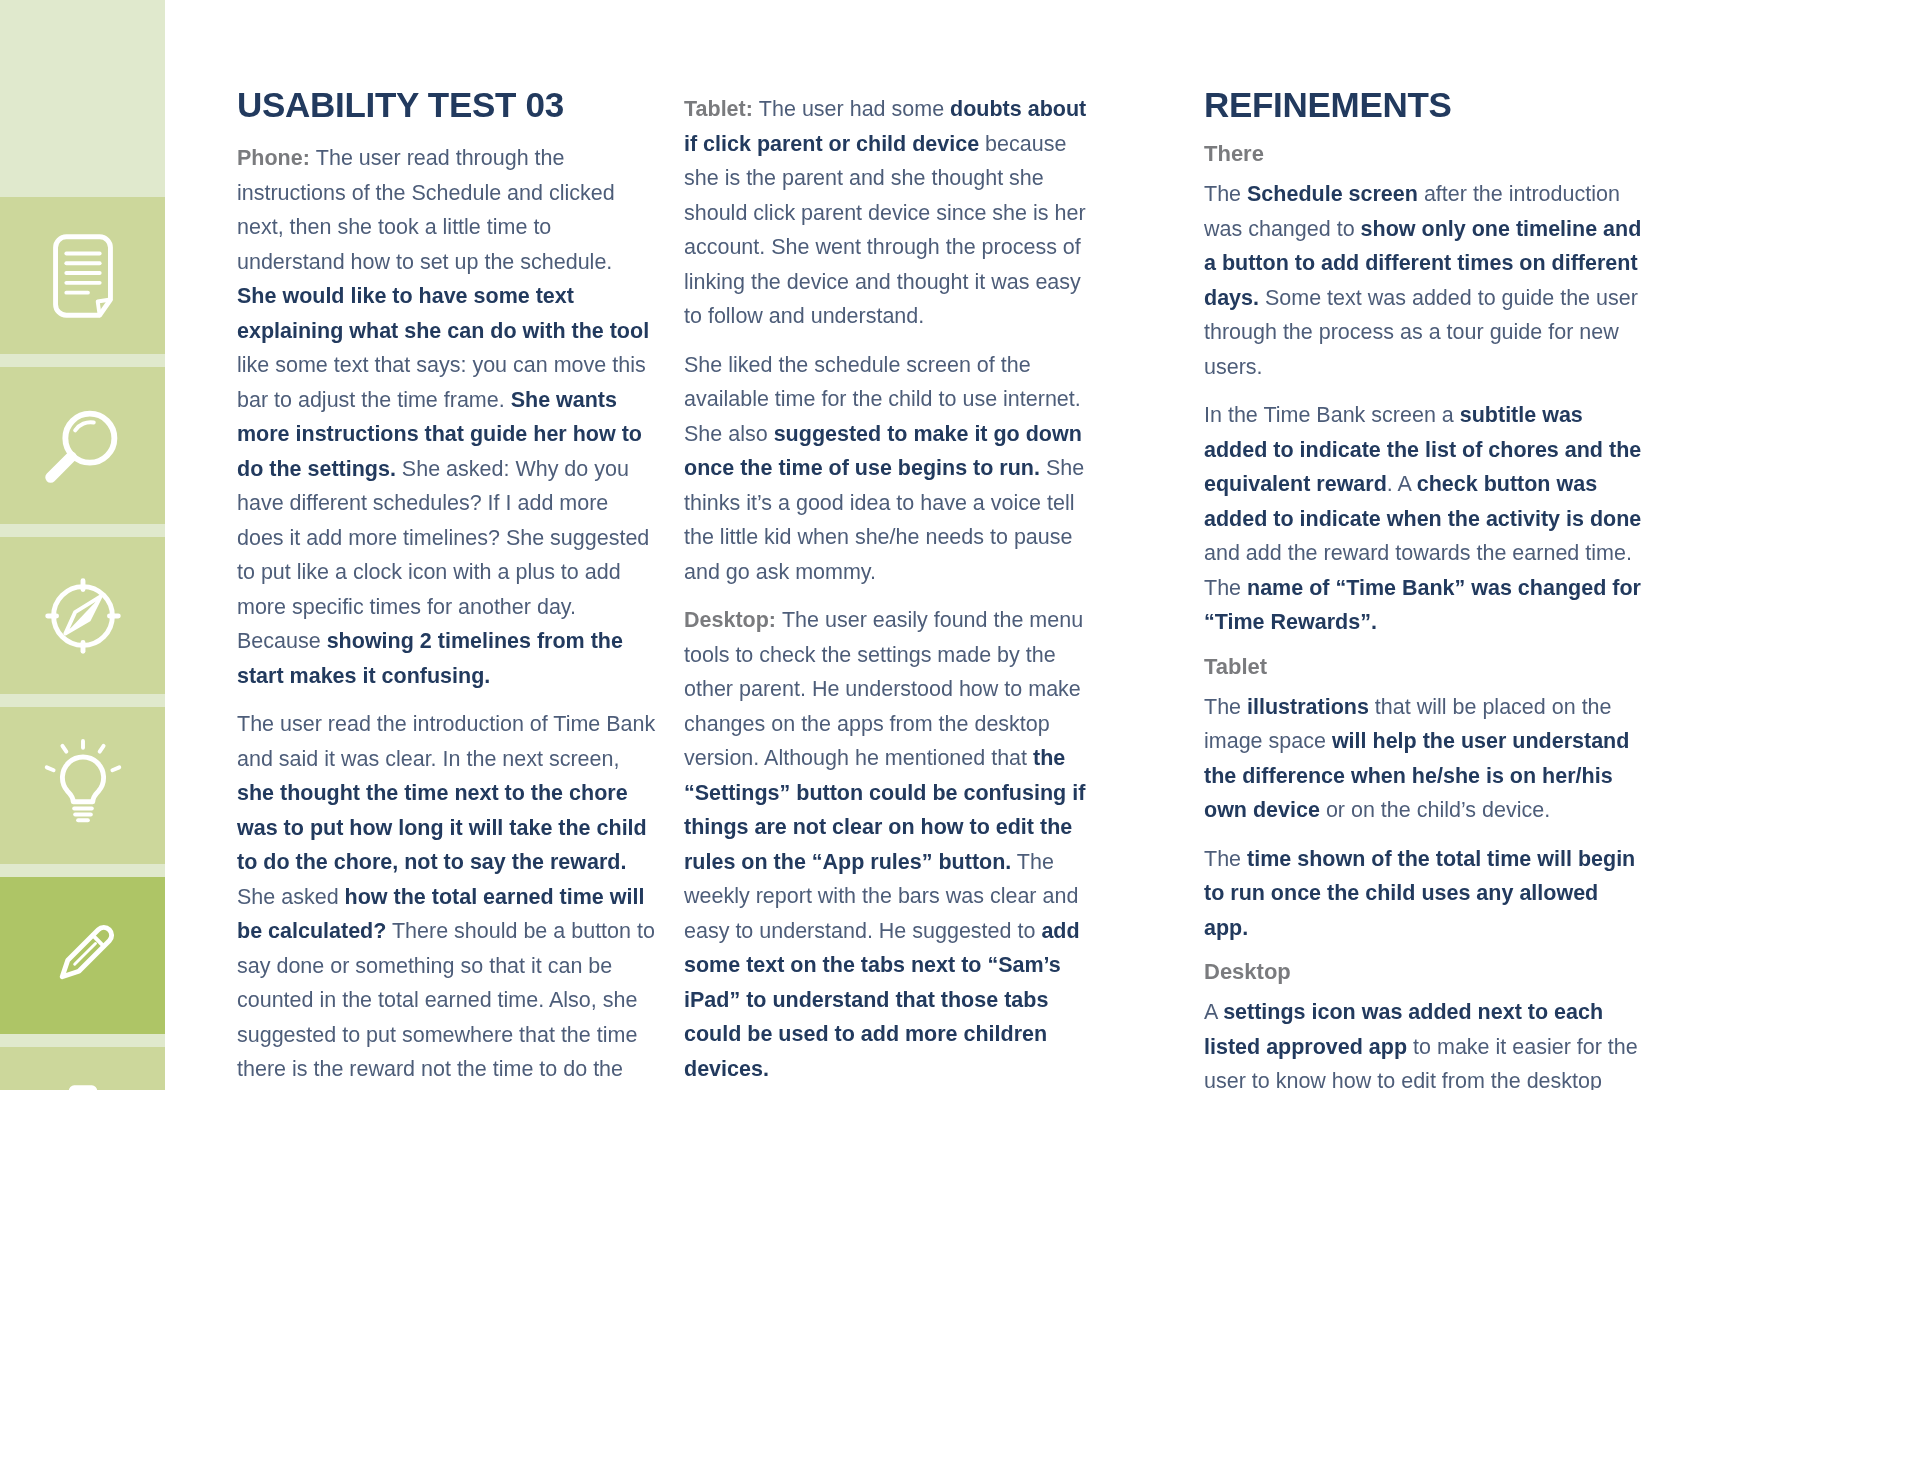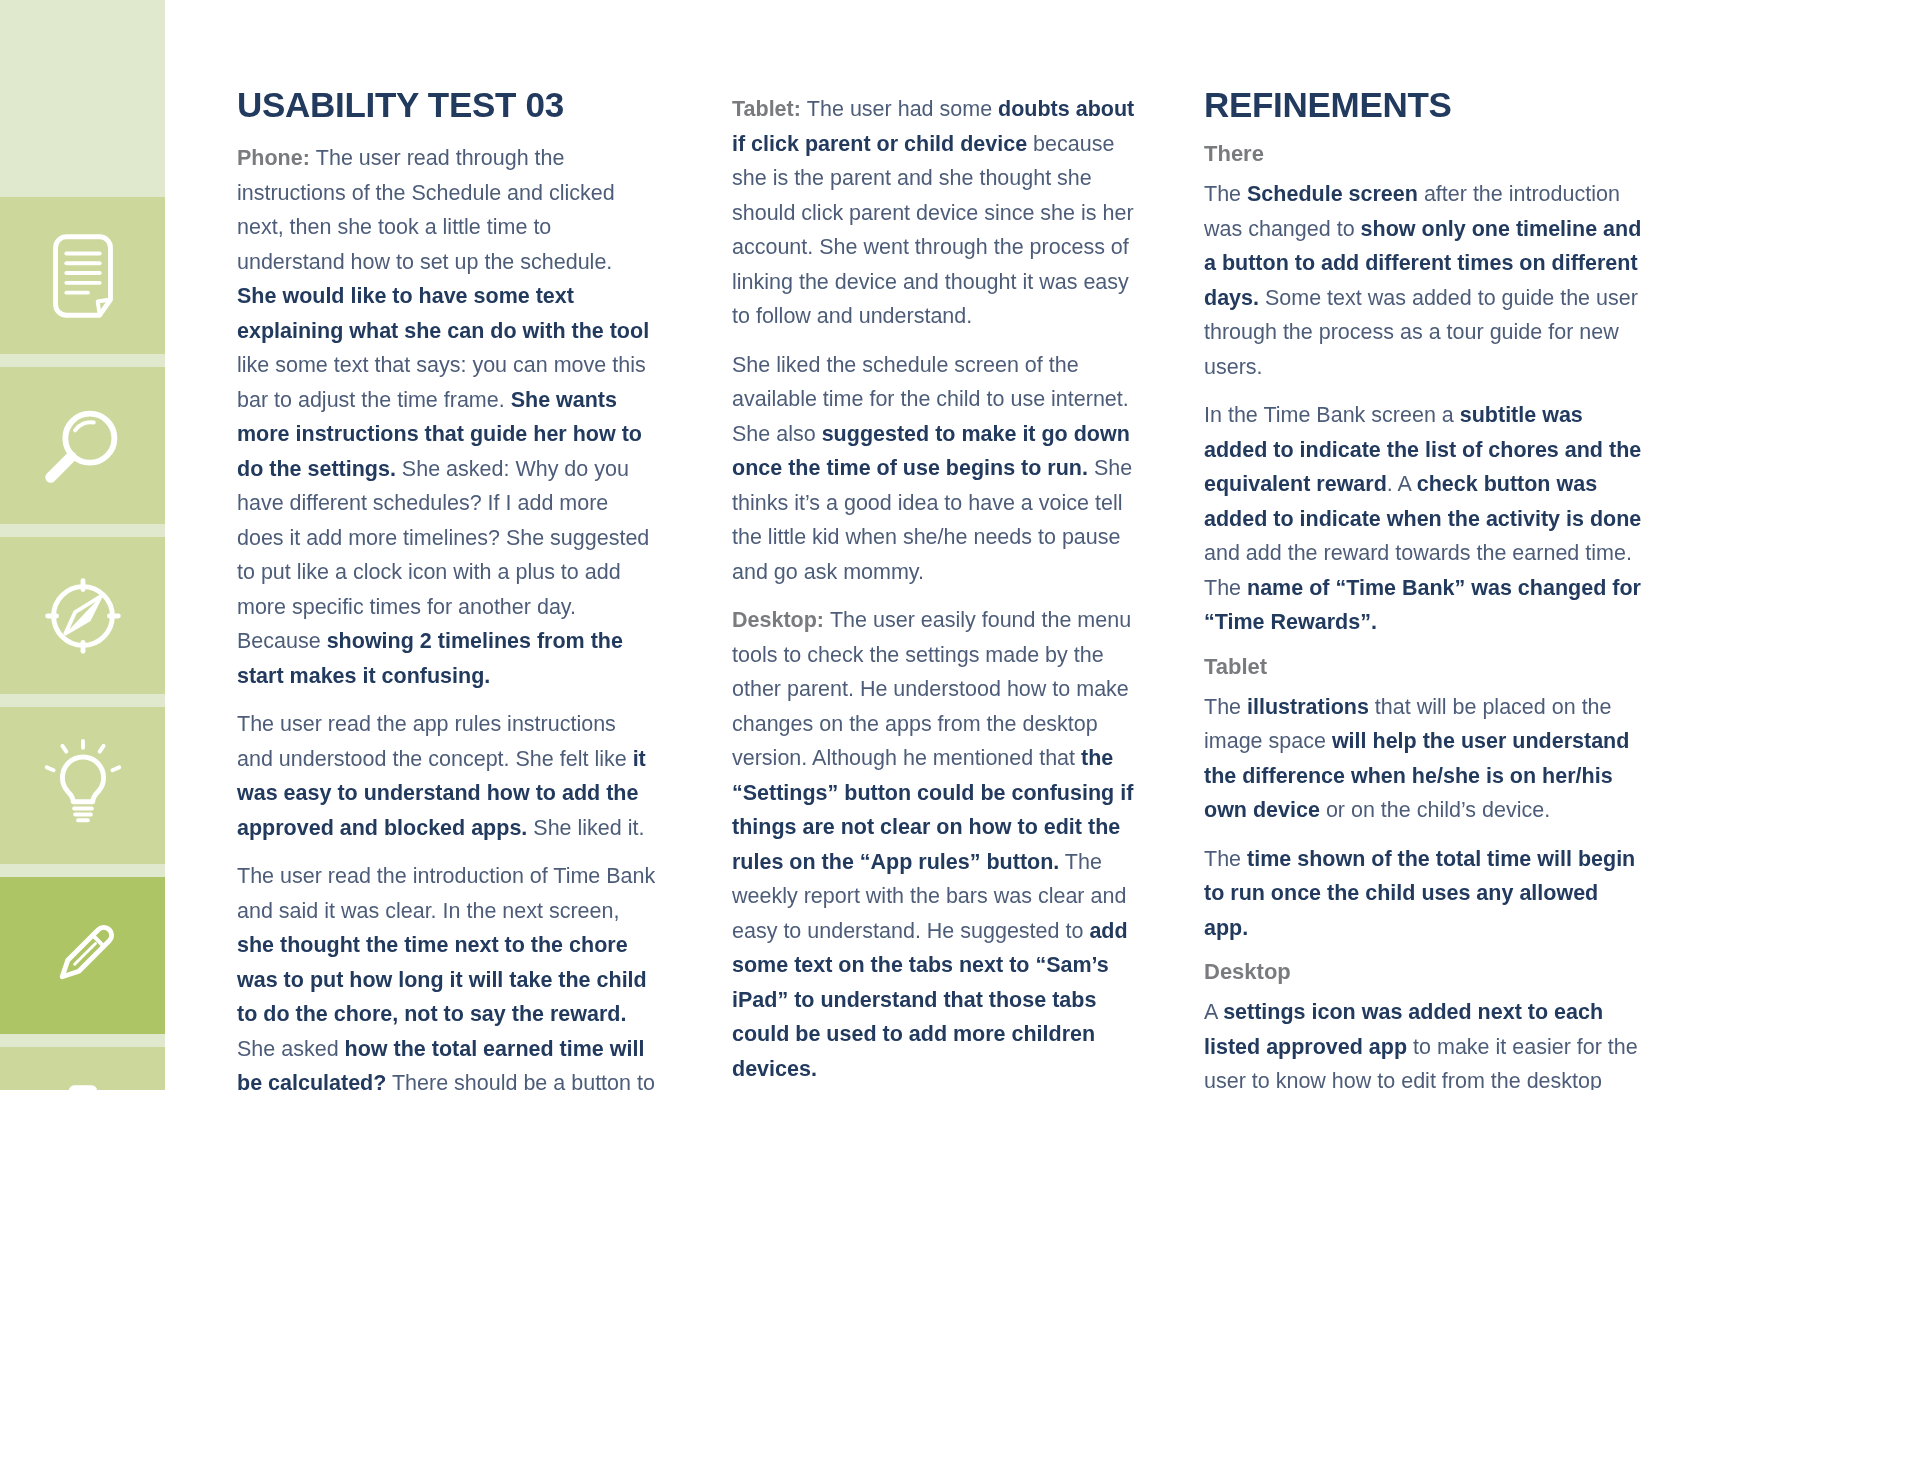--- a/index.html
+++ b/index.html
@@ -11,21 +11,21 @@
   .rail-spacer-top{height:197px;}
   .rail-item{height:157px;margin-bottom:13px;background:var(--sidebar-block,#ccd79b);
              display:flex;align-items:center;justify-content:center;}
   .rail-item.active{background:var(--sidebar-block-active,#aec566);}
   .rail-item svg{width:98px;height:98px;display:block;}
   .rail-item svg *{vector-effect:none;}
 
   
   .col{position:absolute;top:85px;width:420px;}
   #col-0{left:237px;}
-  #col-1{left:684px;top:92px;margin-left:48px;}
+  #col-1{left:684px;top:92px;}
   #col-2{left:1172px;width:438px;margin-left:32px;}
   .col-heading{font-size:35px;font-weight:bold;color:var(--heading,#223a5e);
                margin:0 0 16px 0;letter-spacing:-0.3px;}
   .col-subheading{font-size:22px;font-weight:bold;color:var(--label-gray,#7a7b7e);margin:4px 0 10px 0;}
   .para{font-size:21.5px;line-height:34.5px;color:var(--body-text,#4d5d79);margin:0 0 14px 0;}
   .seg-bold{font-weight:bold;color:var(--heading,#223a5e);}
   .seg-label{font-weight:bold;color:var(--label-gray,#7a7b7e);}
 
   
   .page-number{position:absolute;right:78px;top:1384px;font-size:55px;font-weight:normal;
@@ -117,21 +117,20 @@
         <rect x="14" y="48" width="20" height="34" rx="4" style="fill:var(--sidebar-block,#ccd79b)"></rect>
         <line x1="20" y1="76" x2="28" y2="76" stroke-width="3"></line>
       </svg>
     </div>
   </aside>
 
   <main>
     <section class="col" id="col-0">
         <h2 class="col-heading">USABILITY TEST 03</h2>
         <p class="para"><span class="seg-label">Phone: </span><span class="">The user read through the instructions of the Schedule and clicked next, then she took a little time to understand how to set up the schedule. </span><span class="seg-bold">She would like to have some text explaining what she can do with the tool</span><span class=""> like some text that says: you can move this bar to adjust the time frame. </span><span class="seg-bold">She wants more instructions that guide her how to do the settings. </span><span class="">She asked: Why do you have different schedules? If I add more does it add more timelines? She suggested to put like a clock icon with a plus to add more specific times for another day. Because </span><span class="seg-bold">showing 2 timelines from the start makes it confusing.</span></p>
-        <p class="para"><span class="">The user read the app rules instructions and understood the concept. She felt like </span><span class="seg-bold">it was easy to understand how to add the approved and blocked apps.</span><span class=""> She liked it.</span></p>
         <p class="para"><span class="">The user read the introduction of Time Bank and said it was clear. In the next screen, </span><span class="seg-bold">she thought the time next to the chore was to put how long it will take the child to do the chore, not to say the reward.</span><span class=""> She asked </span><span class="seg-bold">how the total earned time will be calculated?</span><span class=""> There should be a button to say done or something so that it can be counted in the total earned time. Also, she suggested to put somewhere that the time there is the reward not the time to do the chore.</span></p>
       </section>
     <section class="col" id="col-1">
         <p class="para"><span class="seg-label">Tablet: </span><span class="">The user had some </span><span class="seg-bold">doubts about if click parent or child device</span><span class=""> because she is the parent and she thought she should click parent device since she is her account. She went through the process of linking the device and thought it was easy to follow and understand.</span></p>
         <p class="para"><span class="">She liked the schedule screen of the available time for the child to use internet. She also </span><span class="seg-bold">suggested to make it go down once the time of use begins to run.</span><span class=""> She thinks it’s a good idea to have a voice tell the little kid when she/he needs to pause and go ask mommy.</span></p>
         <p class="para"><span class="seg-label">Desktop: </span><span class="">The user easily found the menu tools to check the settings made by the other parent. He understood how to make changes on the apps from the desktop version. Although he mentioned that </span><span class="seg-bold">the “Settings” button could be confusing if things are not clear on how to edit the rules on the “App rules” button.</span><span class=""> The weekly report with the bars was clear and easy to understand. He suggested to </span><span class="seg-bold">add some text on the tabs next to “Sam’s iPad” to understand that those tabs could be used to add more children devices.</span></p>
       </section>
     <section class="col" id="col-2">
         <h2 class="col-heading">REFINEMENTS</h2>
         <h3 class="col-subheading">There</h3>

